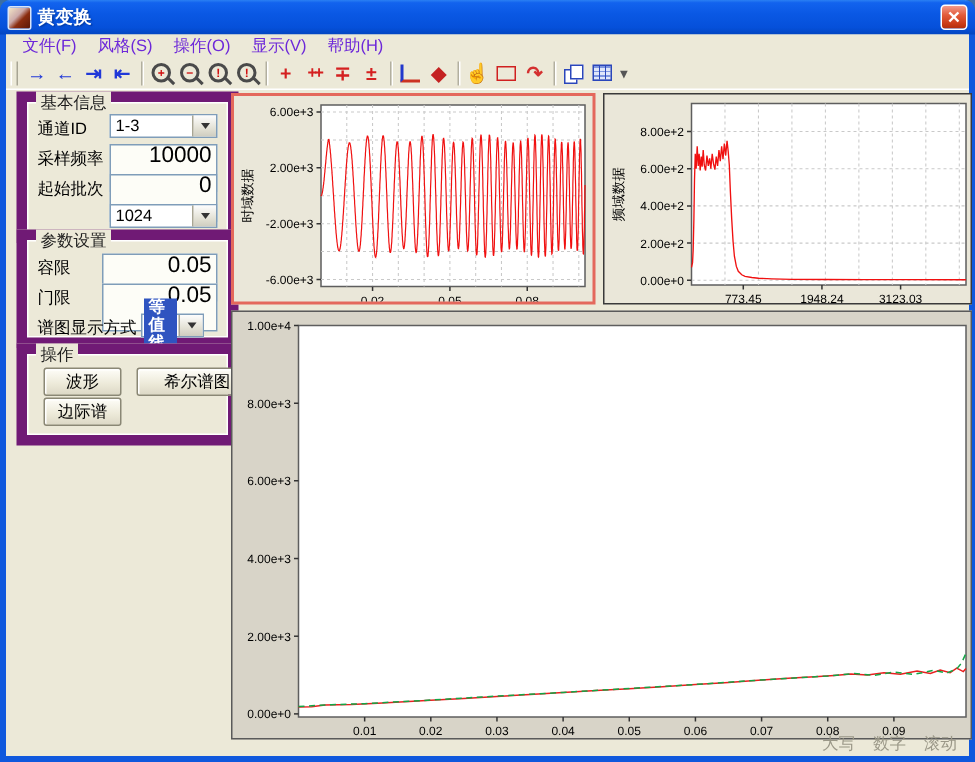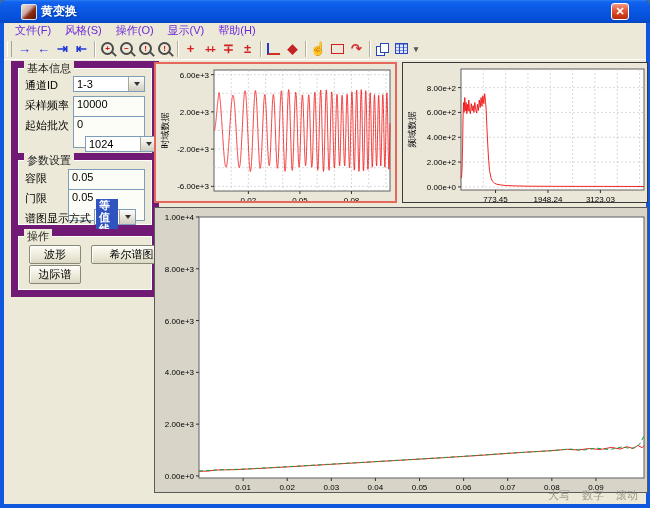--- a/index.html
+++ b/index.html
@@ -3,21 +3,21 @@
 <meta charset="utf-8">
 <style>
   html,body{margin:0;padding:0;background:#3a6ea5;font-family:"Liberation Sans",sans-serif;}
   #stage{position:relative;width:650px;height:508px;overflow:hidden;}
   
   .window{position:absolute;inset:0;background:#ece9d8;
     border-left:4px solid #0f58dd;border-right:4px solid #0f58dd;border-bottom:4px solid #0f58dd;
     box-sizing:border-box;border-radius:7px 7px 0 0;}
   .titlebar{position:absolute;left:-4px;right:-4px;top:0;height:23px;border-radius:7px 7px 0 0;
     background:linear-gradient(180deg,#2a80f3 0%,#1263ee 8%,#0a58e4 40%,#0550da 80%,#0345c0 100%);
-    display:flex;align-items:center;padding:0 21px;box-sizing:border-box;}
+    display:flex;align-items:center;padding:0 5px;box-sizing:border-box;}
   .app-icon{width:14px;height:14px;border-radius:2px;margin-right:4px;flex:0 0 auto;
     background:linear-gradient(135deg,#f3e6c8 0%,#caa 40%,#8b2d10 60%,#5a1808 100%);
     border:1px solid #d8e4f8;}
   .title{color:#fff;font-size:12px;font-weight:bold;text-shadow:1px 1px 1px #0339a0;flex:1;}
   .close-btn{width:18px;height:17px;border-radius:3px;border:1px solid #fff;box-sizing:border-box;
     background:linear-gradient(180deg,#f1998a 0%,#e35b3a 40%,#c93a16 80%,#b02e0d 100%);
     color:#fff;font-size:11px;font-weight:bold;display:flex;align-items:center;justify-content:center;cursor:default;}
   
   .menubar{position:absolute;left:0;right:0;top:23px;height:15px;background:#ece9d8;display:flex;align-items:center;padding-left:4px;}
   .menu-item{font-size:11px;color:#6d28d9;padding:0 7px;}
@@ -31,21 +31,21 @@
   .rectic{width:11px;height:8px;border:1px solid #d02020;}
   .copyic{position:relative;width:13px;height:12px;}
   .copyic::before{content:"";position:absolute;left:0;top:3px;width:7px;height:8px;border:1px solid #2a46bb;background:#fff;}
   .copyic::after{content:"";position:absolute;left:4px;top:0;width:7px;height:8px;border:1px solid #2a46bb;background:#fff;}
   .gridic{width:13px;height:11px;border:1px solid #2a46bb;box-sizing:border-box;
     background:repeating-linear-gradient(90deg,transparent 0 3px,#2a46bb 3px 4px),repeating-linear-gradient(0deg,#dfe6fa 0 2px,#7e96e0 2px 3px);}
   
   .groupbox{position:absolute;border:7px solid #701a75;box-shadow:1px 1px 0 #fff inset, -1px -1px 0 #fff inset;background:#ece9d8;}
   .gb-title{position:absolute;top:-7px;left:6px;background:#ece9d8;padding:0 3px;font-size:11px;color:#1c1c1c;}
   .fld-label{position:absolute;font-size:11px;color:#000;}
-  .edit{position:absolute;background:#fdfdf7;border:1px solid #7f9db9;font-size:11px;color:#000;padding:1px 3px;box-sizing:border-box;height:32px;line-height:12px;}
+  .edit{position:absolute;background:#fdfdf7;border:1px solid #7f9db9;font-size:15px;color:#000;padding:1px 3px;box-sizing:border-box;height:32px;line-height:12px;text-align:right;}
   .combo{position:absolute;background:#fff;border:1px solid #7f9db9;font-size:11px;color:#000;box-sizing:border-box;height:16px;display:flex;align-items:center;justify-content:center;}
   .combo .val{flex:1;padding:0 3px;line-height:12px;}
   .combo.hl .val{background:#2f54c0;color:#fff;margin:1px;}
   .combo .dd{width:15px;height:100%;background:linear-gradient(180deg,#fdfdfd,#e4e2d6 60%,#cfcdc0);border-left:1px solid #a9a694;display:flex;align-items:center;justify-content:center;}
   .combo .dd i{width:0;height:0;border-left:3px solid transparent;border-right:3px solid transparent;border-top:4px solid #333;}
   .xp-btn{position:absolute;background:linear-gradient(180deg,#fefdf8,#ece9d8 60%,#dcd8c6);border:1px solid #8a8775;border-radius:2px;
     box-shadow:inset 1px 1px 0 #fff;font-size:11px;color:#000;display:flex;align-items:center;justify-content:center;}
   
   .chart{position:absolute;background:#eae7d9;box-sizing:border-box;}
   .chart svg{display:block;}
@@ -128,21 +128,21 @@
         <span class="val">1-3</span>
         <span class="dd">
             <i></i>
           </span>
       </div>
       <span class="fld-label" style="left:7px;top:30px;">采样频率</span>
       <div class="edit" style="left:55px;top:28px;width:72px;">10000</div>
       <span class="fld-label" style="left:7px;top:50px;">起始批次</span>
       <div class="edit" style="left:55px;top:48px;width:72px;">0</div>
       <span class="fld-label" style="left:7px;top:70px;margin-top:48px;">时域点数</span>
-      <div class="combo" style="left:55px;top:68px;width:72px;margin-left:12px;">
+      <div class="combo" style="left:55px;top:68px;width:72px;">
         <span class="val">1024</span>
         <span class="dd">
             <i></i>
           </span>
       </div>
     </div>
 
     <div class="groupbox" style="left:7px;top:153px;width:134px;height:65px;">
       <span class="gb-title">参数设置</span>
       <span class="fld-label" style="left:7px;top:11px;">容限</span>

